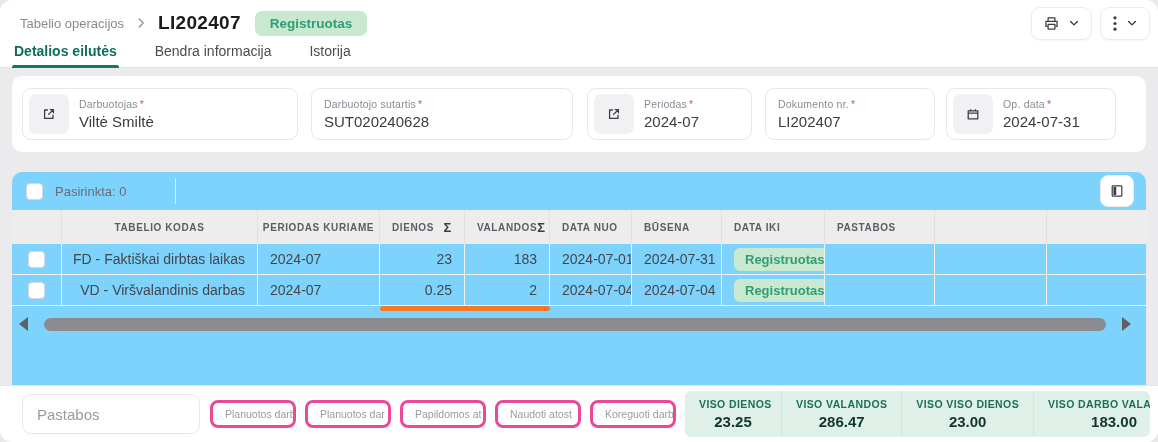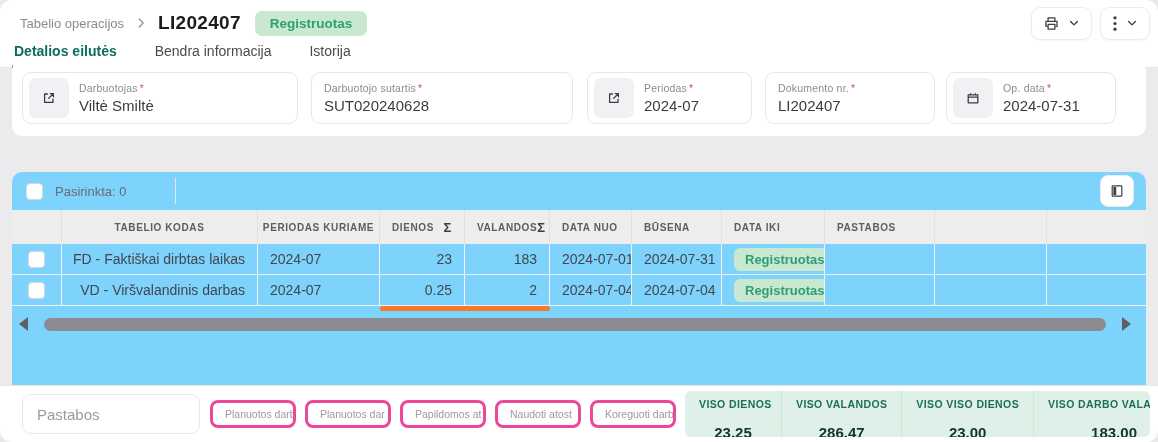--- a/index.html
+++ b/index.html
@@ -15,21 +15,21 @@
   .doc-title { font-size: 19px; font-weight: bold; color: #1b1b20; letter-spacing: 0.3px; }
   .status-badge { margin-left: 14px; background: #c8e9cf; color: #2f9e77; font-size: 13.5px; font-weight: bold; padding: 5px 15px; border-radius: 7px; }
   .top-actions { margin-left: auto; display: flex; gap: 8px; }
   .action-btn { display: flex; align-items: center; gap: 8px; background: #fff; border: 1px solid #ececef; border-radius: 9px; padding: 7px 11px; cursor: pointer; box-shadow: 0 1px 2px rgba(0,0,0,0.04); color: #3c3c44; }
   .tabs-row { display: flex; align-items: flex-end; height: 28px; padding-left: 12px; gap: 34px; }
   .tab { position: relative; font-size: 14px; color: #4a4a52; padding: 0 2px 9px 2px; cursor: pointer; white-space: nowrap; }
   .tab.active { color: #0c6e5b; font-weight: bold; }
   .tab.active::after { content: ""; position: absolute; left: 0; right: 0; bottom: 0; height: 3px; background: #0f7a5f; border-radius: 2px 2px 0 0; }
 
   
-  .form-card { position: absolute; left: 12px; right: 12px; top: 60px; height: 76px; background: #fff; border-radius: 10px; display: flex; align-items: center; padding: 0 10px; gap: 13px; }
+  .form-card { position: absolute; left: 12px; right: 12px; top: 76px; height: 76px; background: #fff; border-radius: 10px; display: flex; align-items: center; padding: 0 10px; gap: 13px; }
   .field { display: flex; align-items: center; border: 1px solid #e7e7ea; border-radius: 9px; background: #fff; height: 52px; padding: 0 12px 0 6px; }
   .field .icon-sq { width: 40px; height: 40px; background: #f1f1f3; border-radius: 7px; display: flex; align-items: center; justify-content: center; margin-right: 10px; color: #3c3c44; }
   .field .texts { display: flex; flex-direction: column; justify-content: center; padding-left: 6px; }
   .field .flabel { font-size: 10.5px; color: #8a8a94; letter-spacing: 0.2px; }
   .field .req { color: #e05252; margin-left: 2px; font-size: 10.5px; }
   .field .fvalue { font-size: 15px; color: #3b3b43; margin-top: 3px; white-space: nowrap; }
   .w-darbuotojas { width: 276px; }
   .w-sutartis   { width: 262px; margin-right: 1px; }
   .w-periodas   { width: 165px; }
   .w-dokumento  { width: 170px; margin-right: -2px; }
@@ -69,21 +69,21 @@
   .pastabos-input { width: 178px; height: 40px; border: 1px solid #e7e7ea; border-radius: 9px; font-family: "Liberation Sans", sans-serif; font-size: 15px; color: #3b3b43; padding: 0 14px; outline: none; }
   .pastabos-input::placeholder { color: #9a9aa2; }
   .stats { display: flex; gap: 9px; margin-left: 10px; }
   .stat-box { width: 86px; height: 28px; border: 3px solid #ec4899; border-radius: 8px; padding: 5px 0 0 12px; overflow: hidden; }
   .stat-label { font-size: 10.5px; color: #9a9aa2; white-space: nowrap; }
   .stat-value { font-size: 15px; color: #3a3a42; margin-top: 2px; }
   .totals { display: flex; margin-left: 9px; border-radius: 6px; overflow: hidden; height: 46px; }
   .total-cell { background: #def0e7; padding: 7px 0 0 0; text-align: center; border-right: 1px solid #cfe7da; }
   .total-cell:last-child { border-right: none; }
   .total-label { font-size: 10.5px; font-weight: bold; color: #1d6f5a; letter-spacing: 0.4px; padding: 0 14px; white-space: nowrap; }
-  .total-value { font-size: 15px; font-weight: bold; color: #12352d; margin-top: 14px; }
+  .total-value { font-size: 15px; font-weight: bold; color: #12352d; margin-top: 3px; }
 </style>
 </head>
 <body>
 
 <div class="stage">
 
   <div class="topbar">
     <div class="crumb-row">
       <span class="crumb">Tabelio operacijos</span>
       <span class="crumb-sep">

